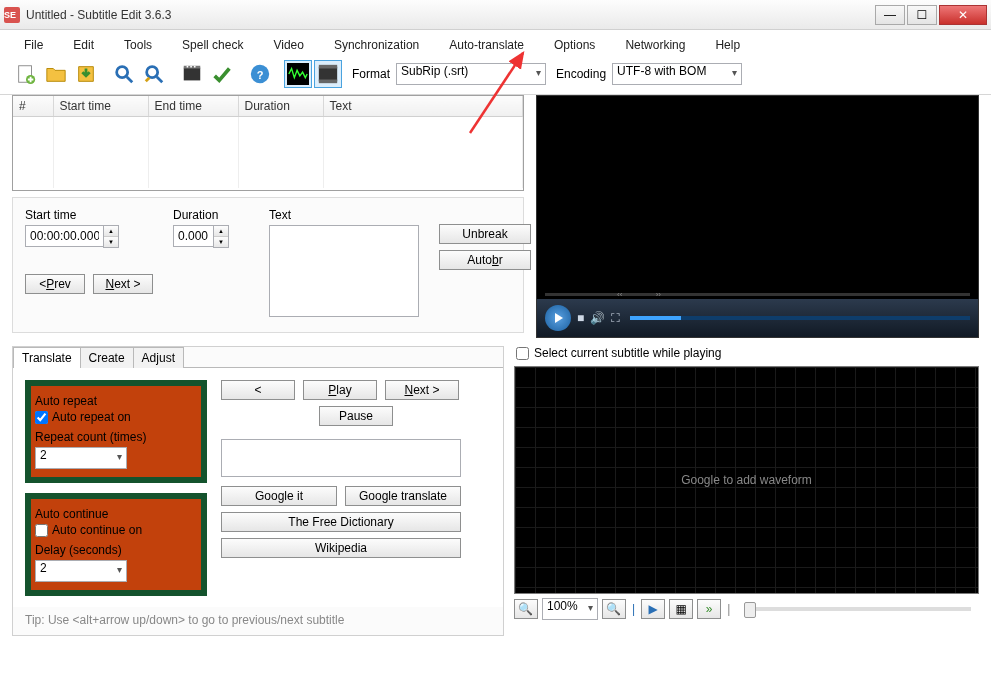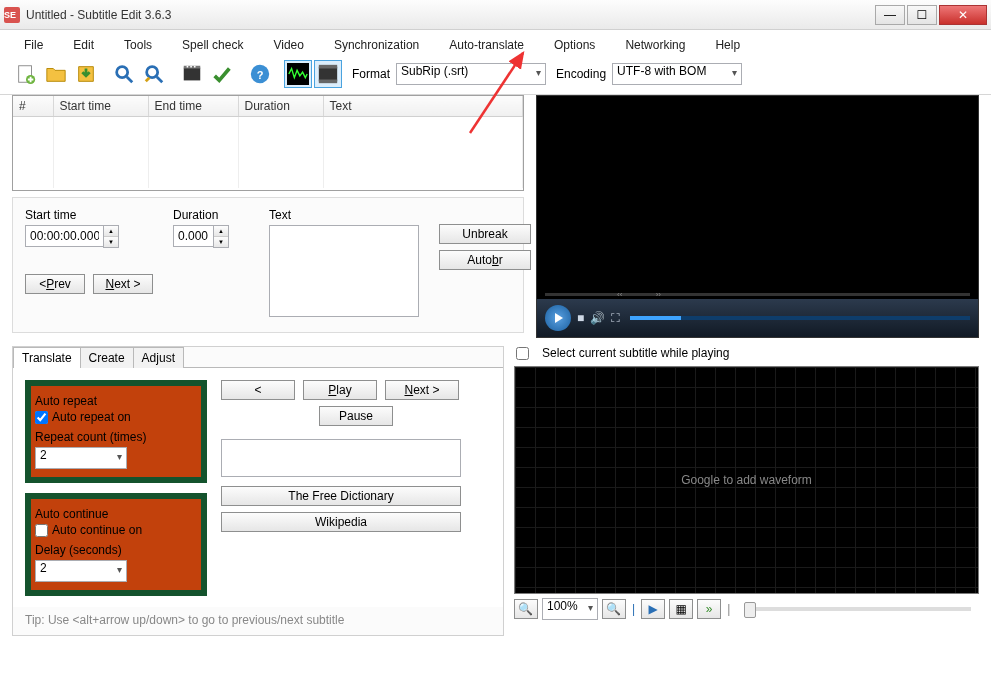--- a/index.html
+++ b/index.html
@@ -68,21 +68,21 @@
 .tabs { display: flex; }
 .tab { border: 1px solid #b9b9b9; border-bottom: 0; padding: 3px 8px; background: #f2f2f2; margin-right: -1px; }
 .tab.active { background: #fff; position: relative; z-index: 2; }
 .tab-body { border-top: 1px solid #b9b9b9; margin-top: -1px; background: #fff; padding: 12px; display: flex; gap: 14px; height: 240px; }
 .panel { border: 6px solid #14532d; padding: 8px 4px; background: #c2410c; }
 .chk { display: flex; align-items: center; gap: 4px; margin: 2px 0 6px; }
 .chk input { width: 13px; height: 13px; }
 .tip { padding: 6px 12px 8px; color: #888; }
 
 .lower-right { flex: 1; }
-.selplay { display: flex; align-items: center; gap: 13px; margin: 0 0 6px 2px; }
+.selplay { display: flex; align-items: center; gap: 5px; margin: 0 0 6px 2px; }
 .wave { border: 1px solid #7a7a7a; background: #000; height: 228px; display: flex; align-items: center; justify-content: center; color: #888; position: relative; background-image: linear-gradient(#1a1a1a 1px, transparent 1px), linear-gradient(90deg, #1a1a1a 1px, transparent 1px); background-size: 20px 20px; }
 .zoombar { display: flex; align-items: center; gap: 4px; padding-top: 4px; }
 .zoombar .btn { min-width: 0; width: 24px; padding: 0; }
 .slider { flex: 1; height: 4px; background: #ddd; margin: 0 8px; position: relative; }
 .slider::after { content: ""; position: absolute; left: 0; top: -5px; width: 10px; height: 14px; background: #eee; border: 1px solid #999; border-radius: 2px; }
 
 
 .arrow { position: absolute; left: 465px; top: 48px; width: 70px; height: 90px; pointer-events: none; }
 </style>
 </head>
@@ -326,20 +326,24 @@
             </div>
           <div class="btn" style="width:74px">
               <u>N</u>
               <span>ext &gt;</span>
             </div>
         </div>
         <div style="display:flex;justify-content:center;margin-bottom:10px">
           <div class="btn" style="width:74px">Pause</div>
         </div>
         <textarea style="width: 240px; height: 38px; margin: 3px 0px 6px;"></textarea>
+        <div style="display:flex;gap:8px;margin-bottom:6px">
+          <div class="btn" style="width:116px">Google it</div>
+          <div class="btn" style="width:116px">Google translate</div>
+        </div>
         <div class="btn" style="width:240px;margin-bottom:6px">The Free Dictionary</div>
         <div class="btn" style="width:240px">Wikipedia</div>
       </div>
     </div>
     <div class="tip">Tip: Use &lt;alt+arrow up/down&gt; to go to previous/next subtitle</div>
   </div>
 
   <div class="lower-right">
     <label class="selplay">
         <input type="checkbox" style="">

